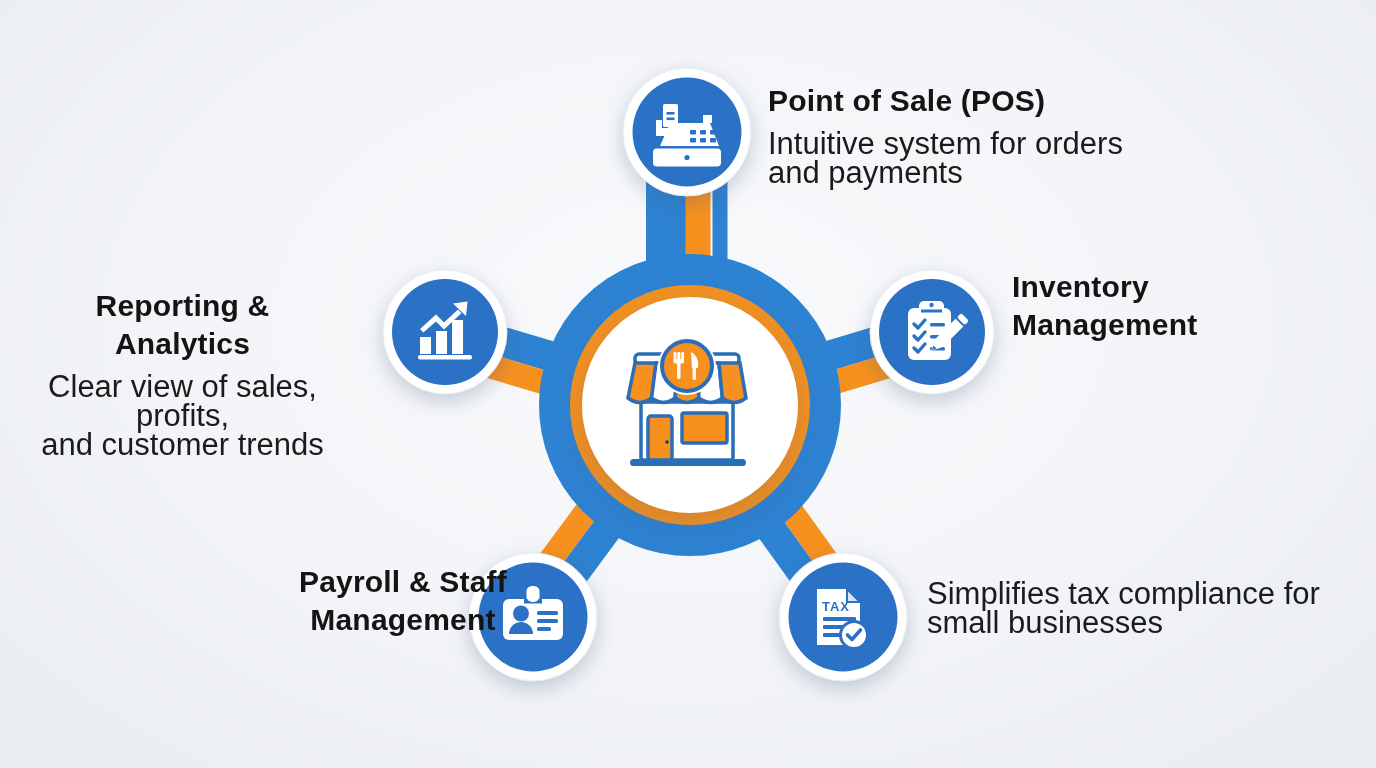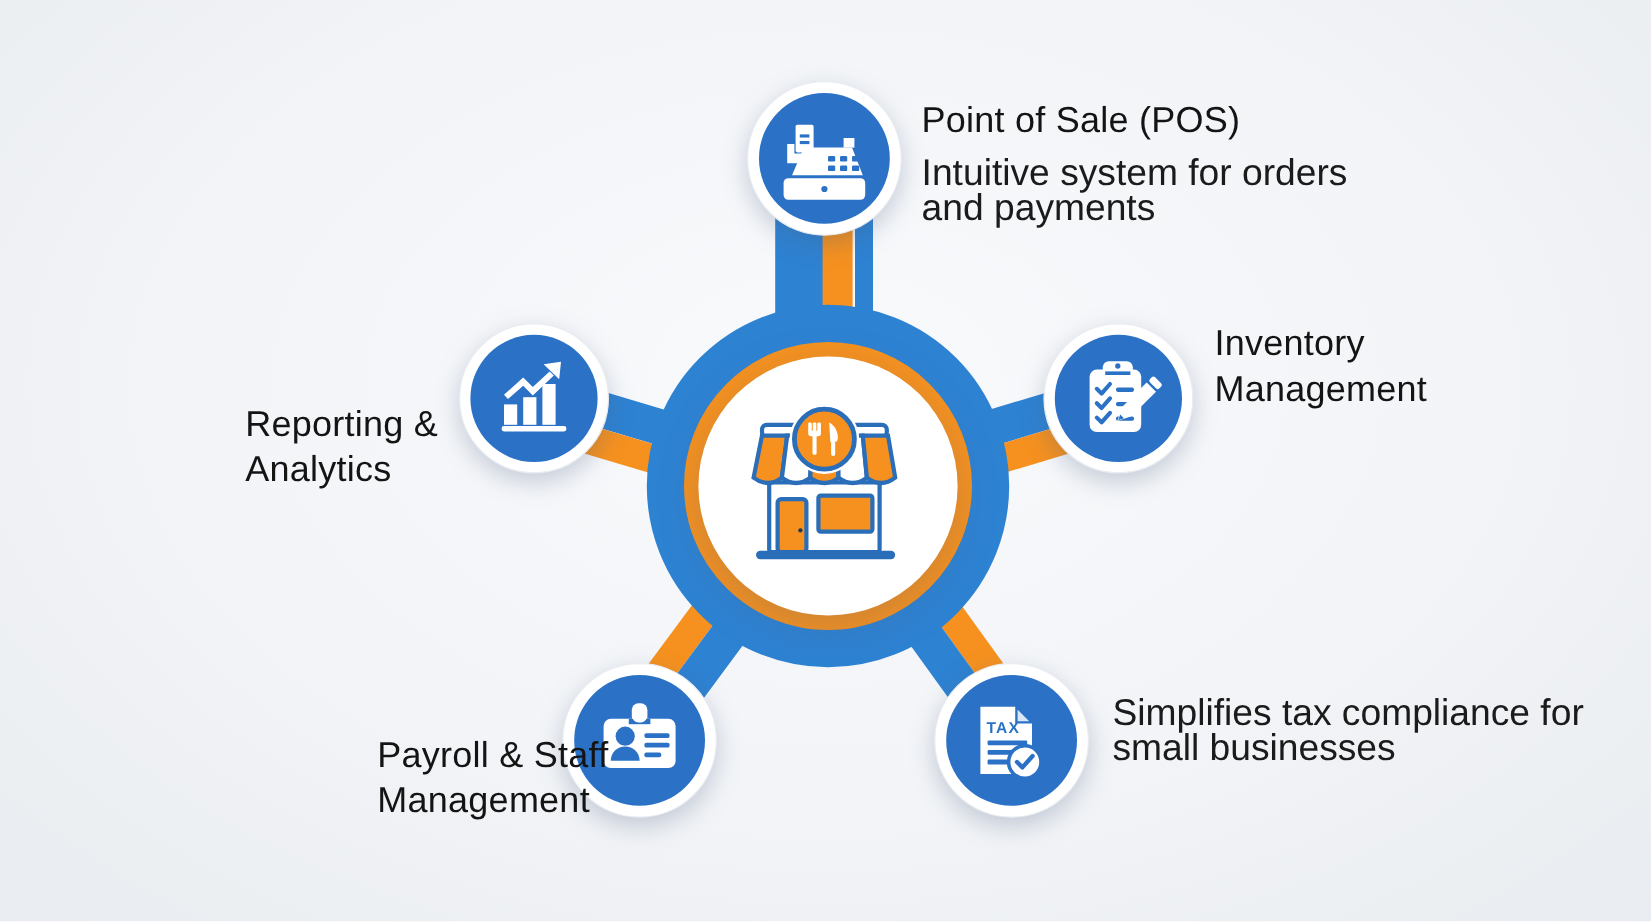--- a/index.html
+++ b/index.html
@@ -17,23 +17,23 @@
   .hub-white    { fill:#ffffff; filter:drop-shadow(0 10px 16px rgba(70,90,125,.25)); }
   .node-white   { fill:#ffffff; stroke:#e9ecf1; stroke-width:1; filter:drop-shadow(0 7px 10px rgba(70,90,125,.28)); }
   .node-blue    { fill:#2b72c6; }
   .ic-w { fill:#ffffff; }
   .ic-b { fill:#2b72c6; }
   .ic-stroke-b { stroke:#2b72c6; fill:none; }
   .store-line { stroke:#2a6db8; stroke-width:3.5; }
   .tax-text { font-family:"Liberation Sans",sans-serif; font-weight:bold; font-size:13px; fill:#2b72c6; letter-spacing:1px; }
 
   .label { position:absolute; color:#141414; }
-  .label .t { font-size:30px; font-weight:400; line-height:38px; letter-spacing:.2px; white-space:pre-line; }
+  .label .t { font-size:30px; font-weight:700; line-height:38px; letter-spacing:.2px; white-space:pre-line; }
   .label .d { font-size:31px; font-weight:400; line-height:29px; margin-top:9px; white-space:pre-line; color:#1b1b1b; }
-  .align-right { text-align:left;margin-top:48px; }
+  .align-right { text-align:center; }
 </style>
 </head>
 <body>
 
 <div id="canvas">
 
   <svg id="diagram-svg" width="1376" height="768" viewBox="0 0 1376 768">
 
     <g>
       <line class="spoke-blue" x1="666" y1="405" x2="666" y2="150" stroke-width="40"></line>
@@ -212,15 +212,17 @@
   </div>
 
   <div class="label align-right" style="right:869px; top:563px;">
     <div class="t">Payroll &amp; Staff
 Management</div>
   </div>
 
   <div class="label align-right" style="right:1011px; top:287px;">
     <div class="t">Reporting &amp;
 Analytics</div>
+    <div class="d">Clear view of sales, profits,
+and customer trends</div>
   </div>
 
 </div>
 
 </body></html>

